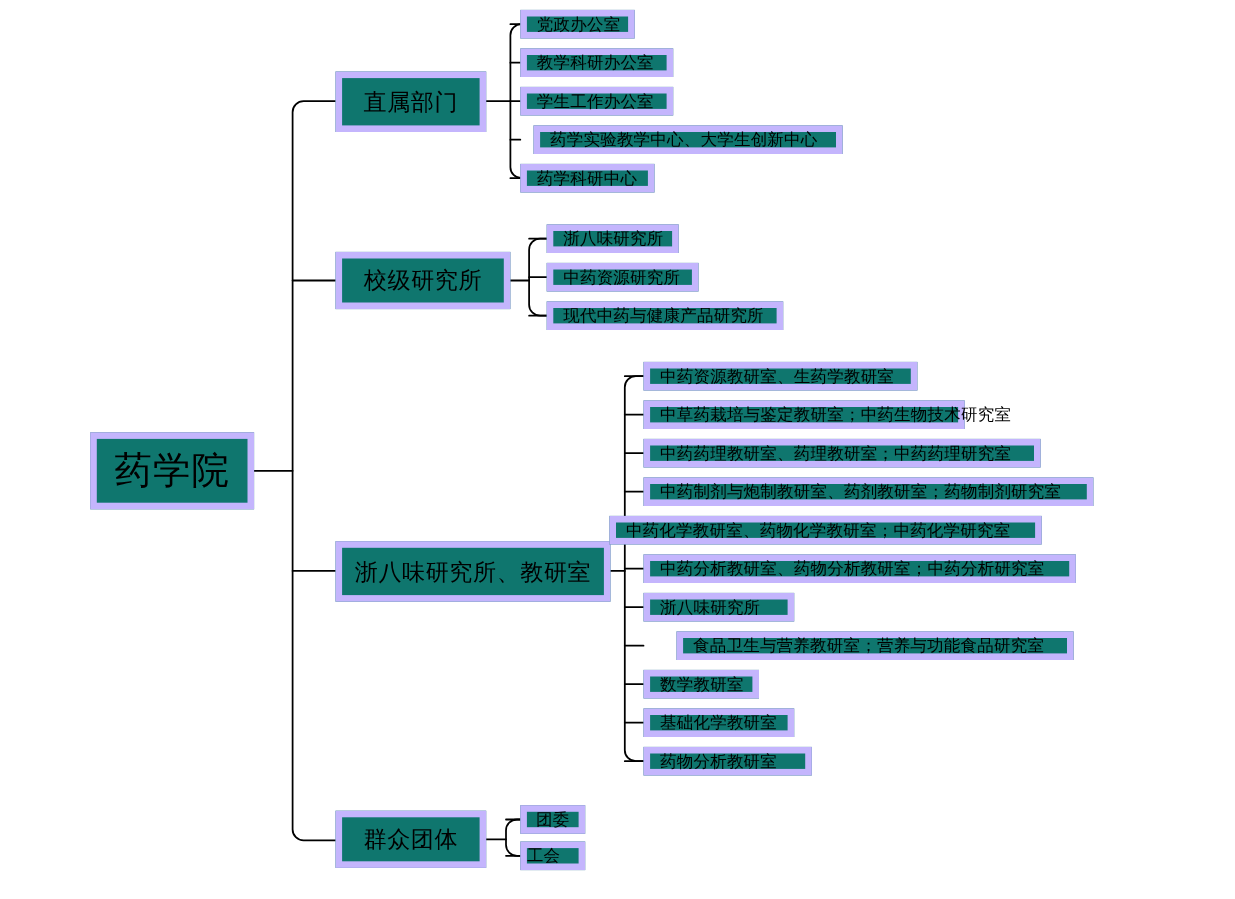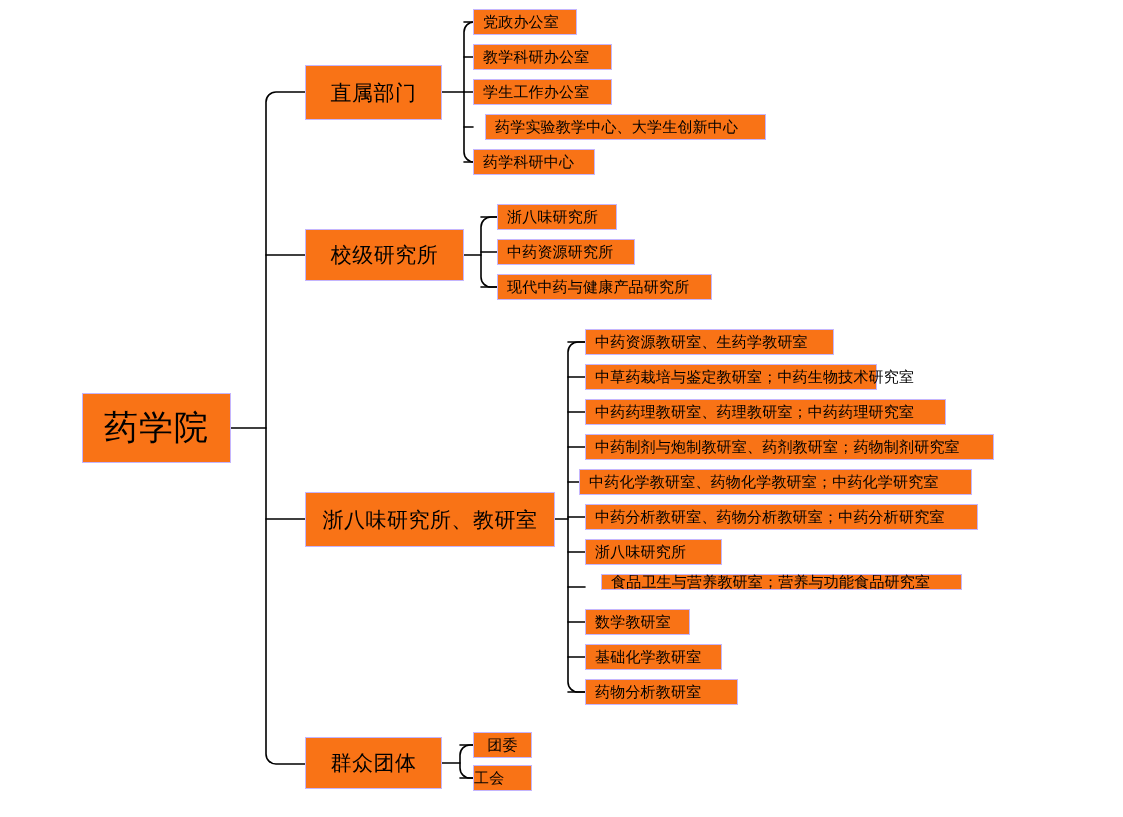--- a/index.html
+++ b/index.html
@@ -23,22 +23,22 @@
     position: absolute;
     left: 0;
     top: 0;
     width: 1123px;
     height: 817px;
     pointer-events: none;
   }
   .node {
     position: absolute;
     box-sizing: border-box;
-    background: #f97316;
-    border: 1px solid #c4b5fd;
+    background: #0f766e;
+    border: 6px solid #c4b5fd;
     display: flex;
     align-items: center;
     justify-content: center;
     white-space: nowrap;
     color: #000000;
     z-index: 2;
   }
   .node-root {
     border-radius: 0;
     font-size: 34px;
@@ -149,30 +149,30 @@
   </div>
   <div class="node node-l2" style="left:585px; top:364px; width:292px; height:26px;">
     <span>中草药栽培与鉴定教研室；中药生物技术研究室</span>
   </div>
   <div class="node node-l2" style="left:585px; top:399px; width:361px; height:26px;">
     <span>中药药理教研室、药理教研室；中药药理研究室</span>
   </div>
   <div class="node node-l2" style="left:585px; top:434px; width:409px; height:26px;">
     <span>中药制剂与炮制教研室、药剂教研室；药物制剂研究室</span>
   </div>
-  <div class="node node-l2" style="left:579px; top:469px; width:393px; height:26px;align-items:center;">
+  <div class="node node-l2" style="left:554px; top:469px; width:393px; height:26px;align-items:center;">
     <span>中药化学教研室、药物化学教研室；中药化学研究室</span>
   </div>
   <div class="node node-l2" style="left:585px; top:504px; width:393px; height:26px;">
     <span>中药分析教研室、药物分析教研室；中药分析研究室</span>
   </div>
   <div class="node node-l2" style="left:585px; top:539px; width:137px; height:26px;">
     <span>浙八味研究所</span>
   </div>
-  <div class="node node-l2" style="left:601px; top:574px; width:361px; height:16px;">
+  <div class="node node-l2" style="left:615px; top:574px; width:361px; height:26px;">
     <span>食品卫生与营养教研室；营养与功能食品研究室</span>
   </div>
   <div class="node node-l2" style="left:585px; top:609px; width:105px; height:26px;">
     <span>数学教研室</span>
   </div>
   <div class="node node-l2" style="left:585px; top:644px; width:137px; height:26px;">
     <span>基础化学教研室</span>
   </div>
   <div class="node node-l2" style="left:585px; top:679px; width:153px; height:26px;">
     <span>药物分析教研室</span>

